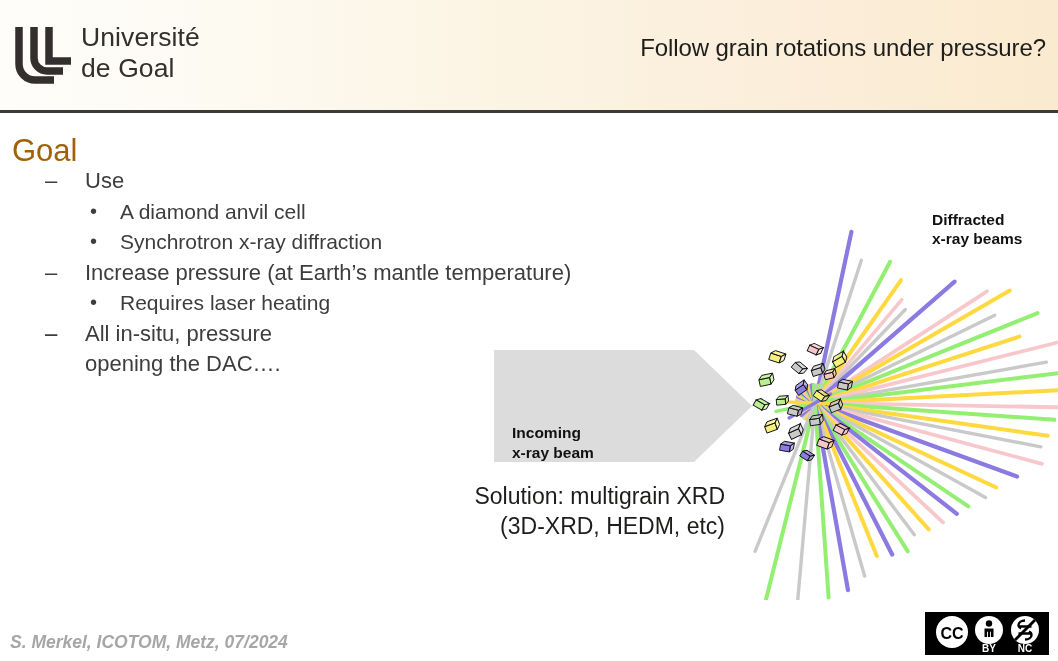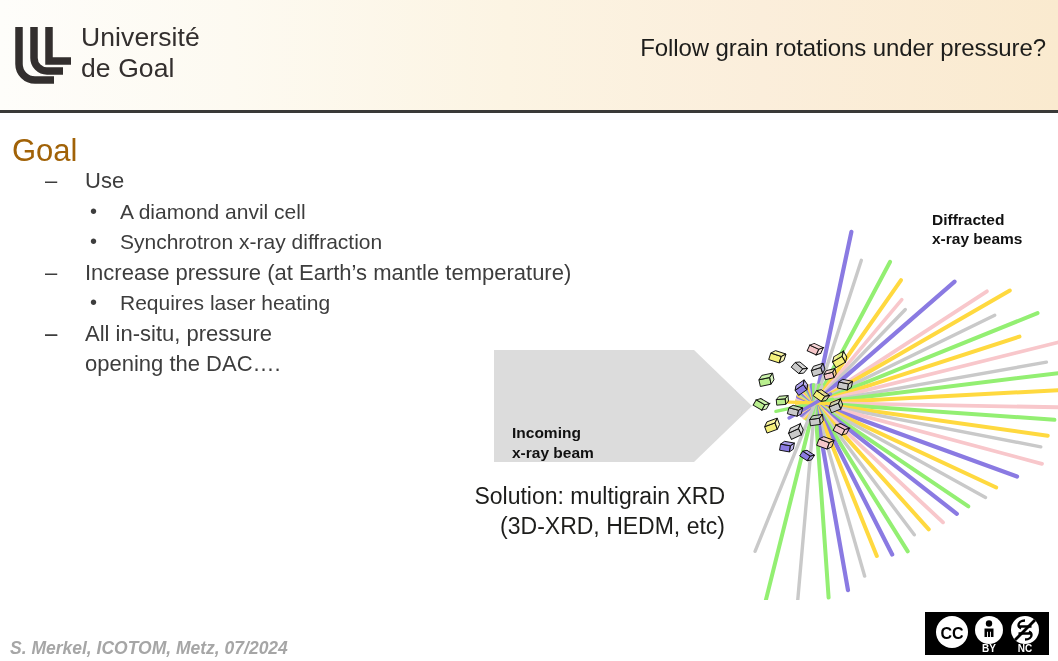--- a/index.html
+++ b/index.html
@@ -150,21 +150,20 @@
 
   
   #footer-credit {
     position: absolute;
     left: 10px; top: 632px;
     font-size: 17.5px;
     font-style: italic;
     font-weight: bold;
     color: #a6a6a6;
     white-space: nowrap;
-    margin-top: 6px;
   }
   #cc-badge {
     position: absolute;
     left: 925px; top: 612px;
     width: 124px; height: 43px;
   }
 </style>
 </head>
 <body>
 

